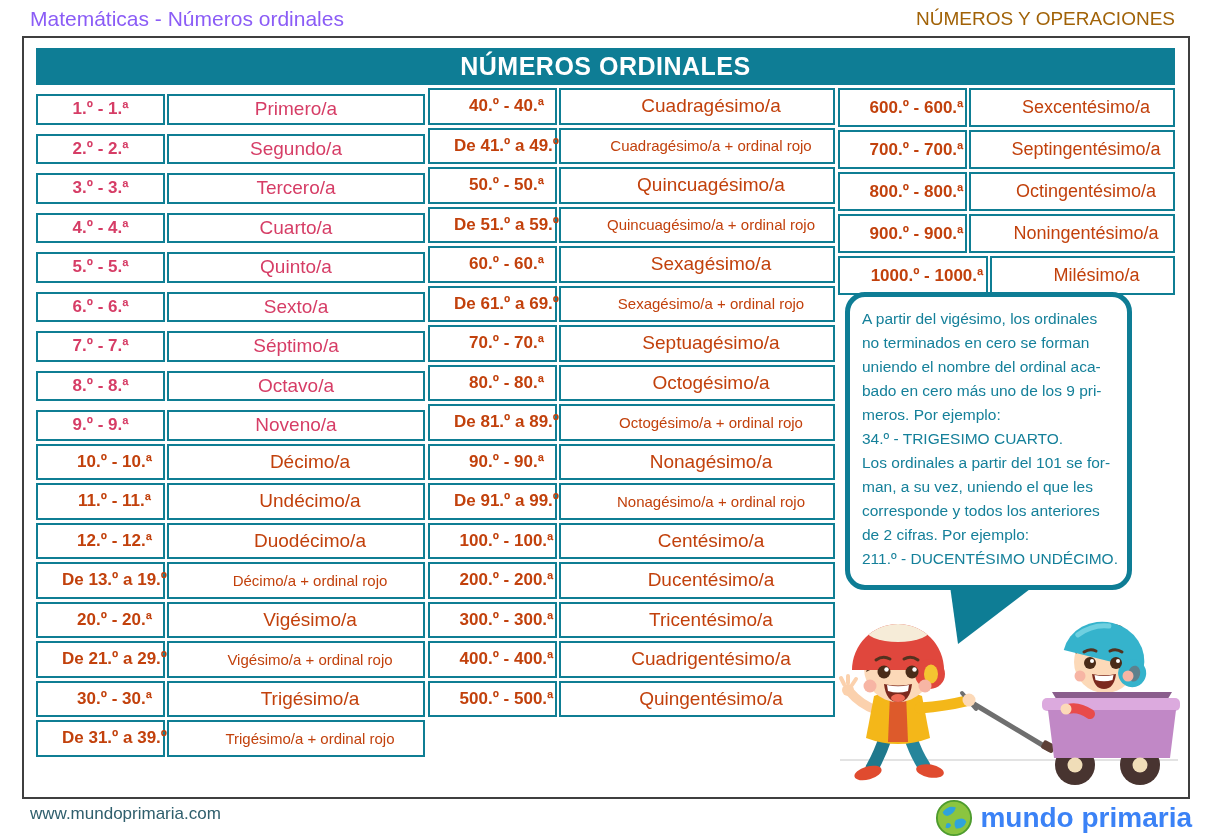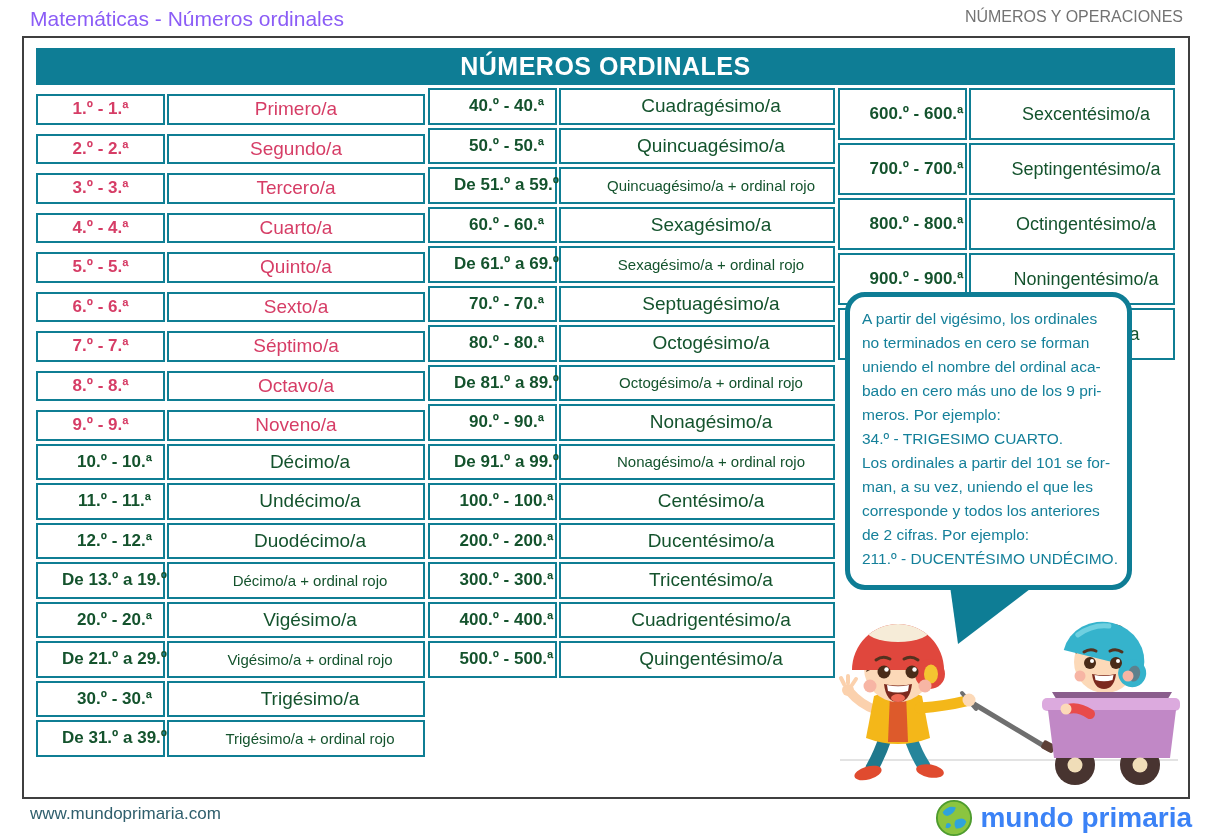--- a/index.html
+++ b/index.html
@@ -1,46 +1,46 @@
 <!DOCTYPE html>
 <html><head>
 <meta charset="utf-8">
 <style>
   html,body{margin:0;padding:0;}
   body{
     width:1210px;height:840px;position:relative;background:#ffffff;
     font-family:"Liberation Sans",sans-serif;overflow:hidden;
   }
   .hdr-left{position:absolute;left:30px;top:7px;font-size:21px;color:#8b5cf6;}
-  .hdr-right{position:absolute;right:27px;top:8px;font-size:16px;color:#737373;}
+  .hdr-right{position:absolute;right:35px;top:8px;font-size:19px;color:#a16207;}
   .board{
     position:absolute;left:22px;top:36px;width:1164px;height:759px;
     border:2px solid #3f3f3f;background:#fff;
   }
   .board-title{
     position:absolute;left:12px;top:10px;width:1139px;height:37px;
     background:#0e7d95;color:#fff;font-weight:bold;font-size:25px;
     display:flex;align-items:center;justify-content:center;letter-spacing:.5px;text-align:right;
   }
   .col{position:absolute;top:50px;display:flex;flex-direction:column;gap:3px;}
   .col1{left:12px;width:389px;}
   .col2{left:404px;width:407px;}
   .col3{left:814px;width:337px;}
   .row{display:flex;gap:2px;height:36.5px;}
-  .col3 .row{height:52px;border-radius:15px;}
+  .col3 .row{height:39px;border-radius:15px;}
   .cell{
     border:2px solid #0f7e94;background:#fff;box-sizing:border-box;
     display:flex;align-items:center;justify-content:center;white-space:nowrap;
   }
   .cell.num{width:129px;flex:none;font-weight:bold;font-size:17px;}
   .col3 .row:nth-child(5) .num{width:150px;}
   .cell.name{flex:1;font-size:19px;}
   .col3 .cell.name{font-size:18px;}
   .cell.name.small{font-size:15px;}
-  .teal{color:#14532d;padding-left:28px;}
+  .teal{color:#c2410c;padding-left:28px;}
   .red{color:#d63d66;margin-top:6px;}
   .bubble{
     position:absolute;left:821px;top:254px;width:287px;height:298px;
     border:5px solid #0e7d95;border-radius:20px;box-sizing:border-box;
     padding:10px 12px;color:#15809a;background:#fff;z-index:2;
   }
   .bubble .line{font-size:15.5px;line-height:24px;white-space:nowrap;}
   .tail{position:absolute;left:920px;top:547px;z-index:1;}
   .scene{position:absolute;left:814px;top:572px;width:342px;height:185px;}
   .footer-url{position:absolute;left:30px;top:804px;font-size:17px;color:#2f5f6d;}
@@ -123,20 +123,24 @@
       </div>
       <div class="row">
         <div class="cell num teal">De 31.º a 39.º</div>
         <div class="cell name teal small">Trigésimo/a + ordinal rojo</div>
       </div>
     </div>
   <div class="col col2" id="col2">
       <div class="row">
         <div class="cell num teal">40.º - 40.ª</div>
         <div class="cell name teal">Cuadragésimo/a</div>
+      </div>
+      <div class="row">
+        <div class="cell num teal">De 41.º a 49.º</div>
+        <div class="cell name teal small">Cuadragésimo/a + ordinal rojo</div>
       </div>
       <div class="row">
         <div class="cell num teal">50.º - 50.ª</div>
         <div class="cell name teal">Quincuagésimo/a</div>
       </div>
       <div class="row">
         <div class="cell num teal">De 51.º a 59.º</div>
         <div class="cell name teal small">Quincuagésimo/a + ordinal rojo</div>
       </div>
       <div class="row">

